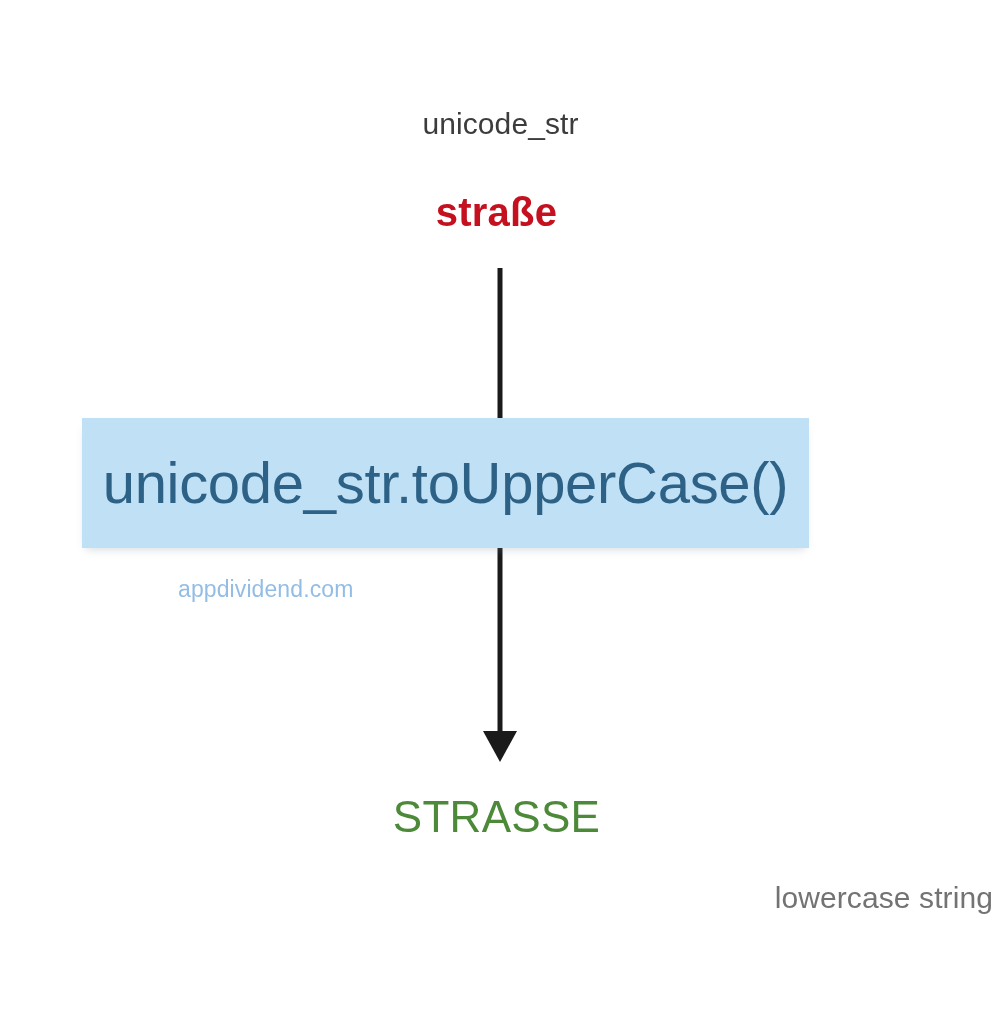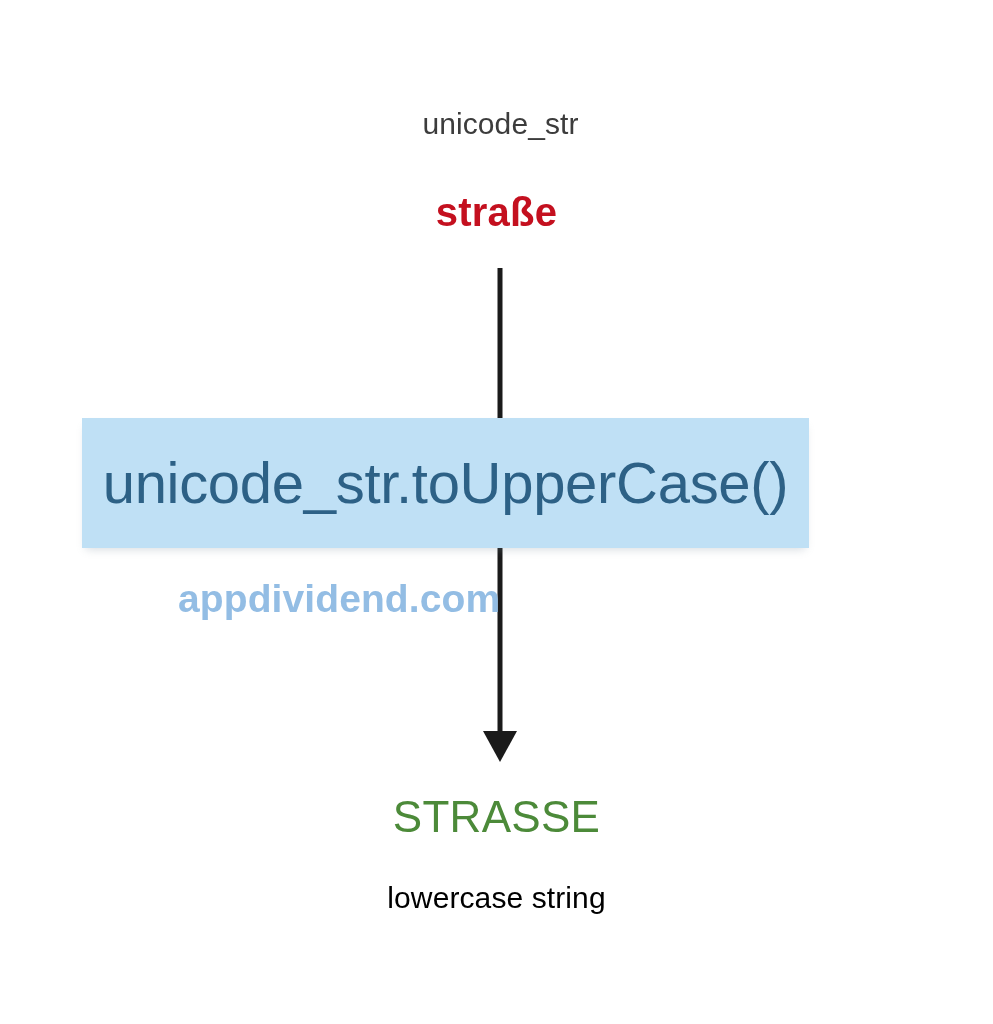--- a/index.html
+++ b/index.html
@@ -81,22 +81,22 @@
     letter-spacing: -0.3px;
     white-space: nowrap;
     line-height: 1;
   }
 
   
   .watermark {
     position: absolute;
     left: 178px;
     top: 576px;
-    font-size: 39px;
-    font-weight: 700;
+    font-size: 23px;
+    font-weight: 400;
     color: #93bde4;
     letter-spacing: 0.1px;
     line-height: 1.2;
   }
 
   
   .output-value {
     position: absolute;
     left: 0;
     right: 0;
@@ -108,24 +108,24 @@
     letter-spacing: 0.3px;
     line-height: 1.15;
   }
 
   
   .output-label {
     position: absolute;
     left: 0;
     right: 0;
     top: 880px;
-    text-align: center;
+    text-align: right;
     font-size: 30px;
     font-weight: 400;
-    color: #000000;
+    color: #737373;
     letter-spacing: 0.1px;
     line-height: 1.2;
   }
 </style>
 </head>
 <body>
 
 <div class="canvas">
 
   <div class="input-label">unicode_str</div>

